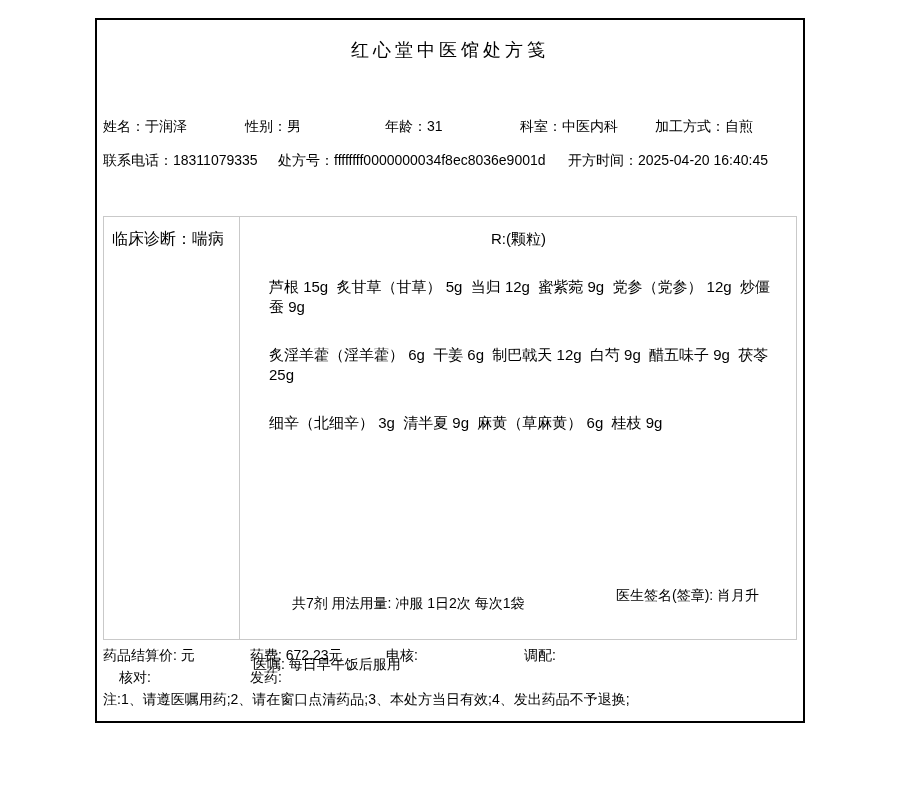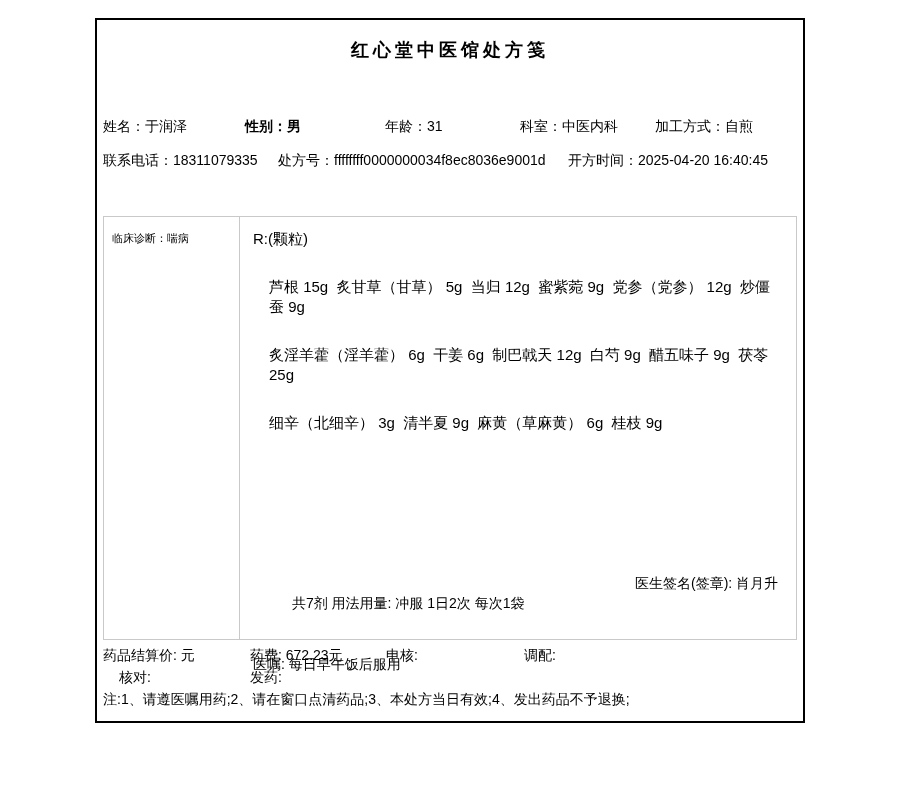--- a/index.html
+++ b/index.html
@@ -12,62 +12,62 @@
   }
   .sheet {
     position:absolute; left:95px; top:18px;
     width:710px; height:705px;
     border:2px solid #000000;
     background:#fff;
   }
   .title {
     position:absolute; top:18px; left:0; width:100%;
     text-align:center;
-    font-size:18px; font-weight:bold; letter-spacing:4px;
+    font-size:18px; font-weight:normal; letter-spacing:4px;
     white-space:pre;
   }
   .fld {
     position:absolute;
     font-size:14px; line-height:18px;
     white-space:pre;
   }
   #f-name   { left:6px;   top:97px; }
-  #f-gender { left:148px; top:97px;font-weight:bold; }
+  #f-gender { left:148px; top:97px; }
   #f-age    { left:288px; top:97px; }
   #f-dept   { left:423px; top:97px; }
   #f-proc   { left:558px; top:97px; }
   #f-phone  { left:6px;   top:131px;text-align:center; }
   #f-rxno   { left:181px; top:131px; }
   #f-time   { left:471px; top:131px; }
 
   .rx-table {
     position:absolute; left:6px; top:196px;
     width:694px; height:424px;
     border:1px solid #c9c9c9;
   }
   .diag-cell {
     position:absolute; left:0; top:0; bottom:0; width:136px;
     border-right:1px solid #c9c9c9;
     padding:12px 8px;
-    font-size:11px; line-height:19px;
+    font-size:16px; line-height:19px;
     white-space:pre-wrap;
   }
   .rx-cell {
     position:absolute; left:137px; right:0; top:0; bottom:0;
     padding:12px 12px;
     font-size:15px; line-height:20px;
   }
   .herb-line { margin-top:28px; white-space:pre-wrap;margin-left:16px; }
-  .rx-header { white-space:pre; }
+  .rx-header { white-space:pre;text-align:center; }
   .usage-block {
     position:absolute; left:12px; right:8px; top:356px;
     font-size:14px; line-height:20px;
   }
   .usage-line { position:relative; white-space:pre; }
-  .sign { position:absolute; left:363px; top:0; white-space:pre;margin-left:19px; }
+  .sign { position:absolute; left:363px; top:12px; white-space:pre; }
   .advice-line { white-space:pre; margin-top:1px; }
 
   #ft-settle   { left:6px;   top:626px; }
   #ft-fee      { left:153px; top:626px; }
   #ft-review   { left:289px; top:626px; }
   #ft-prep     { left:427px; top:626px; }
   #ft-check    { left:22px;   top:648px; }
   #ft-dispense { left:153px; top:648px; }
   #ft-note     { left:6px;   top:670px; }
 </style>

